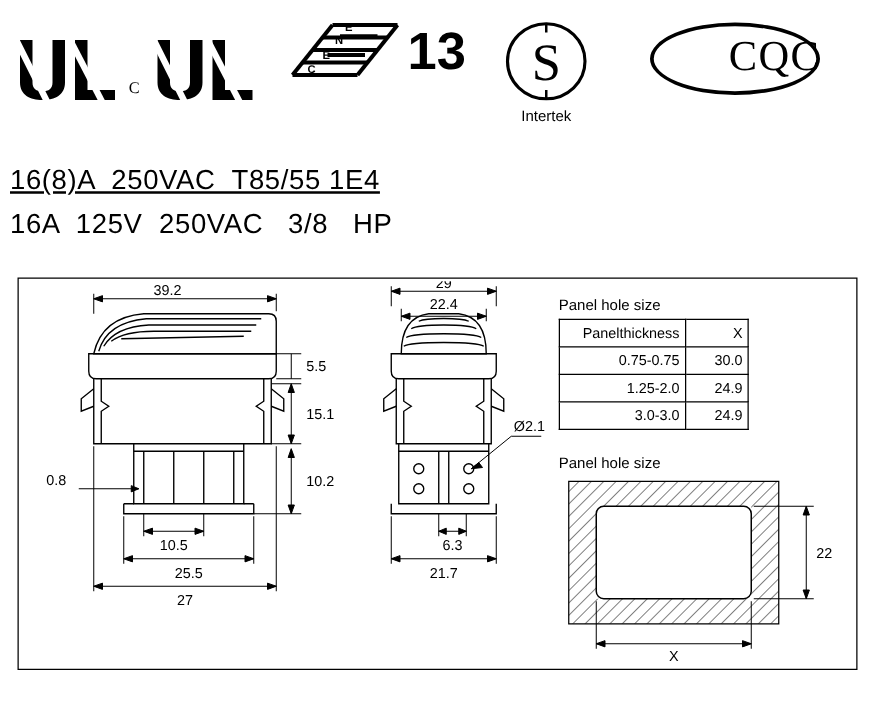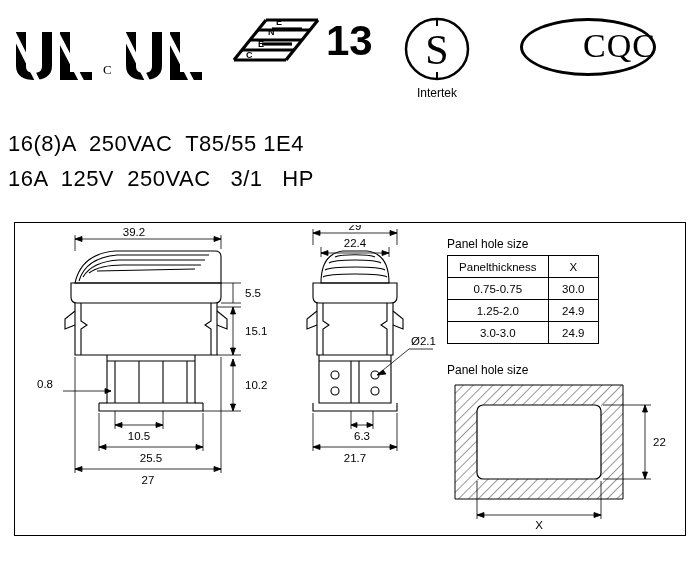--- a/index.html
+++ b/index.html
@@ -110,21 +110,21 @@
   }
 
   .rating {
     position: absolute;
     left: 8px;
     font-family: "Liberation Sans", sans-serif;
     font-size: 22px;
     letter-spacing: 0.5px;
     white-space: pre;
   }
-  #rating-1 { top: 131px; }
+  #rating-1 { top: 131px; text-decoration: underline; }
   #rating-2 { top: 166px; }
 
   .drawing-frame {
     position: absolute;
     left: 14px;
     top: 222px;
     width: 672px;
     height: 314px;
     border: 1px solid #000;
     box-sizing: border-box;
@@ -144,21 +144,21 @@
   }
   table.spec {
     border-collapse: collapse;
     width: 152px;
     font-size: 11.5px;
     font-family: "Liberation Sans", sans-serif;
   }
   table.spec td {
     border: 1px solid #000;
     padding: 2px 4px;
-    text-align: center;
+    text-align: right;
     height: 17px;
     line-height: 14px;
   }
   table.spec td.c1 { width: 98px; }
   table.spec td.c2 { width: 50px; }
 
   .panel-hole2 {
     position: absolute;
     left: 432px;
     top: 140px;
@@ -230,21 +230,21 @@
     <div class="label">Intertek</div>
   </div>
 
   <div class="cqc">
     <div class="cqc-oval"></div>
     <div class="cqc-text">CQC</div>
   </div>
 </div>
 
 <div class="rating" id="rating-1">16(8)A  250VAC  T85/55 1E4</div>
-<div class="rating" id="rating-2">16A  125V  250VAC   3/1   HP</div>
+<div class="rating" id="rating-2">16A  125V  250VAC   3/8   HP</div>
 
 <div class="drawing-frame">
 
   <svg width="270" height="310" viewBox="0 0 270 310" style="position:absolute;left:4px;top:2px;">
     <g stroke="#000" fill="none" stroke-width="1.1">
 
       <path d="M52 58 L52 72 C52 76 54 78 58 78 L196 78 C200 78 202 76 202 72 L202 58 Z"></path>
 
       <path d="M56 58 C60 40 72 28 96 26 L196 26 C200 26 202 28 202 32 L202 58 Z"></path>
       <path d="M60 56 C64 42 76 32 98 30 L190 30"></path>

